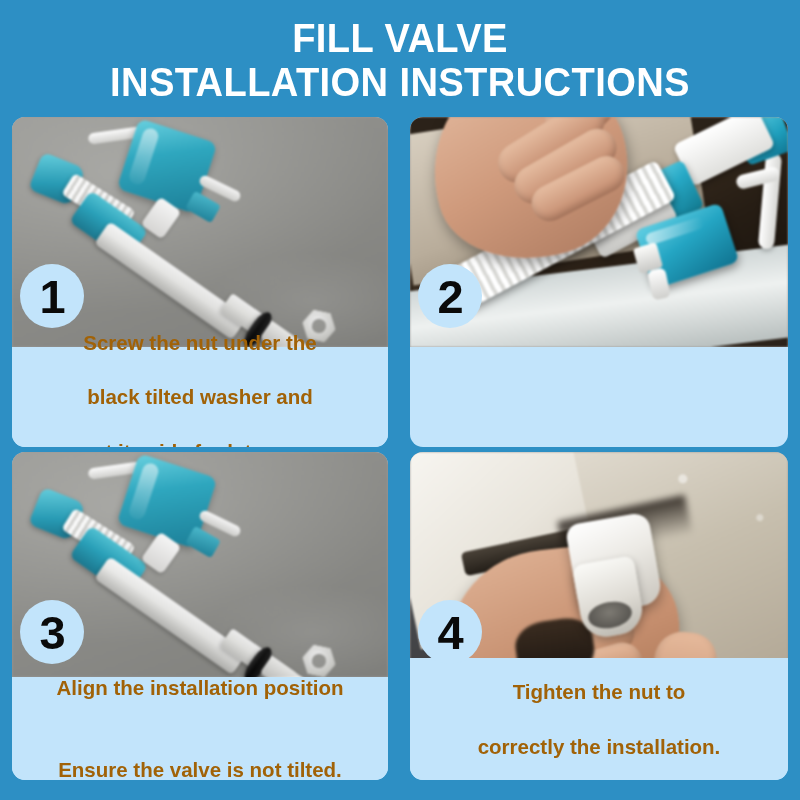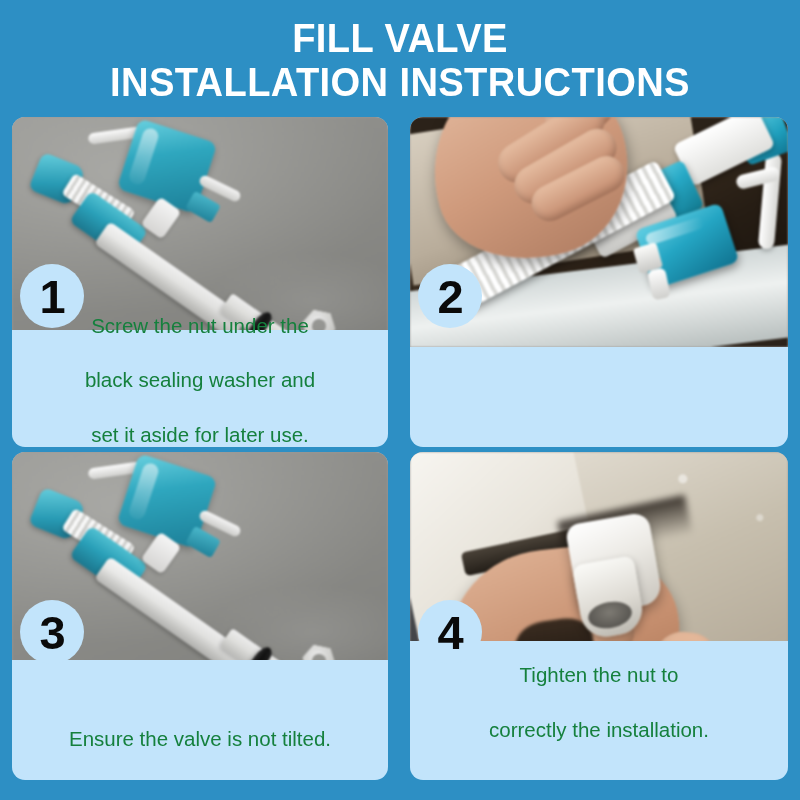--- a/index.html
+++ b/index.html
@@ -52,30 +52,30 @@
     position: absolute;
     left: 0; top: 0; right: 0;
     overflow: hidden;
     background: #9a9a98;
   }
   .photo.h230 { height: 230px; }
   .photo.h225 { height: 225px; }
 
   .caption {
     position: absolute;
-    left: 0; right: 0; bottom: 17px;
+    left: 0; right: 0; bottom: 0;
     background: #c2e4fb;
-    color: #15803d;
+    color: #a16207;
     display: flex;
     align-items: center;
     justify-content: center;
     text-align: center;
     font-size: 20.5px;
     line-height: 1.33;
-    font-weight: 400;
+    font-weight: 700;
     padding: 0 10px;
     box-sizing: border-box;
   }
   .caption.top { height: 100px; }
   .caption.bot3 { height: 103px; }
   .caption.bot4 { height: 122px; }
   .caption span { display: block; width: 100%; }
 
   
   .badge {
@@ -465,21 +465,21 @@
           <div class="vpart v-shaft2"></div>
           <div class="vpart v-washer"></div>
           <div class="vpart v-tip"></div>
           <div class="vpart v-nut"></div>
         </div>
       </div>
     </div>
     <div class="caption top">
       <span>
         <span>Screw the nut under the</span><br>
-        <span>black sealing washer and</span><br>
+        <span>black tilted washer and</span><br>
         <span>set it aside for later use.</span>
       </span>
     </div>
   </div>
   <div class="badge b1">1</div>
 
   <div class="card c2">
     <div class="photo h230">
       <div class="scene-hand2 blurlayer">
         <div class="t2-dark"></div>
@@ -521,21 +521,21 @@
           <div class="vpart v-shaft"></div>
           <div class="vpart v-shaft2"></div>
           <div class="vpart v-washer"></div>
           <div class="vpart v-tip"></div>
           <div class="vpart v-nut"></div>
         </div>
       </div>
     </div>
     <div class="caption bot3">
       <span>
-        <br>
+        <span>Align the installation position</span><br>
         <br>
         <span>Ensure the valve is not tilted.</span>
       </span>
     </div>
   </div>
   <div class="badge b3">3</div>
 
   <div class="card c4">
     <div class="photo h225">
       <div class="scene-hand4 blurlayer">

